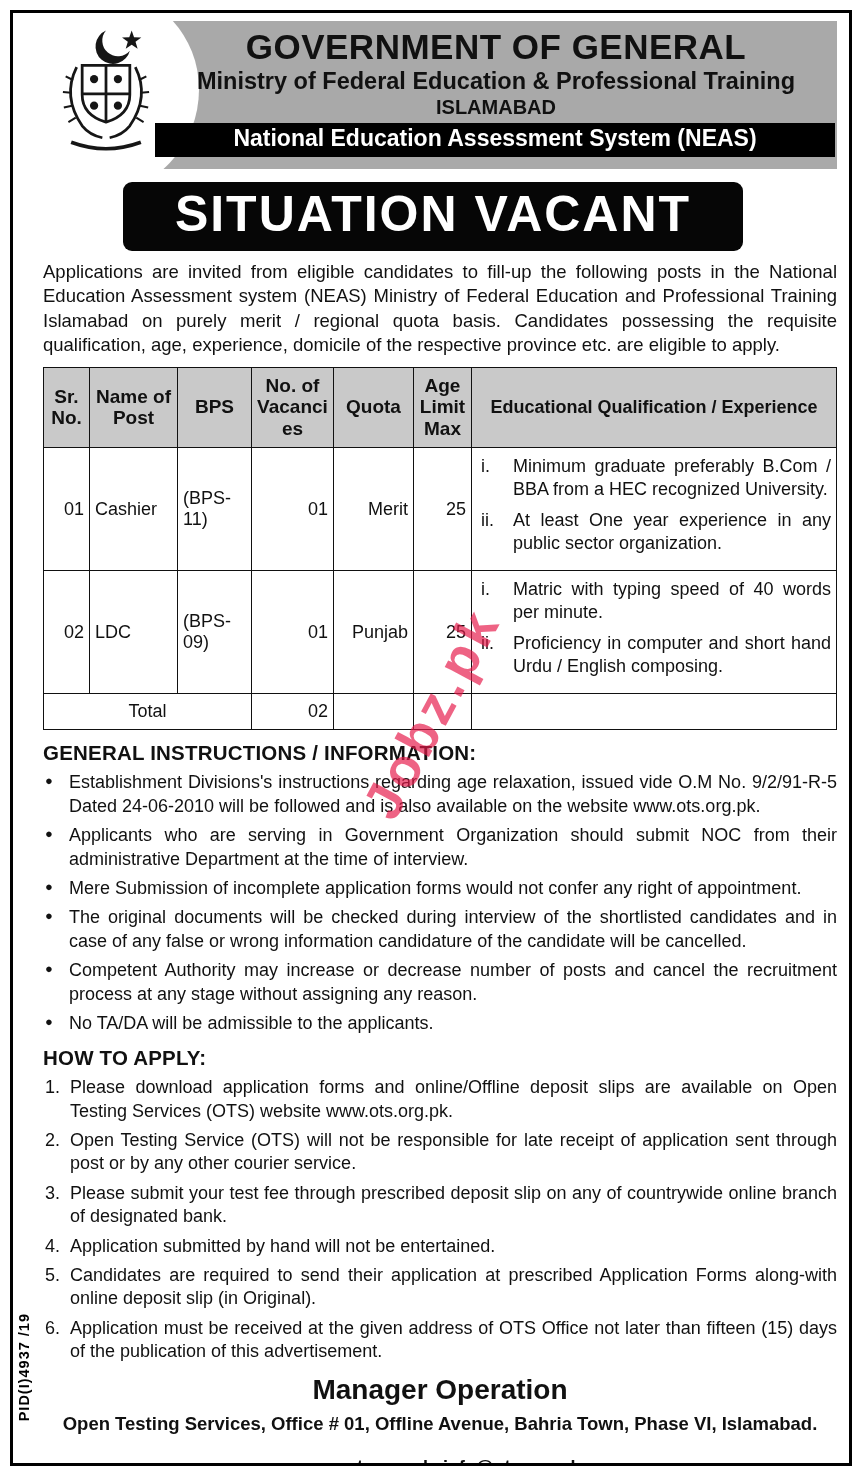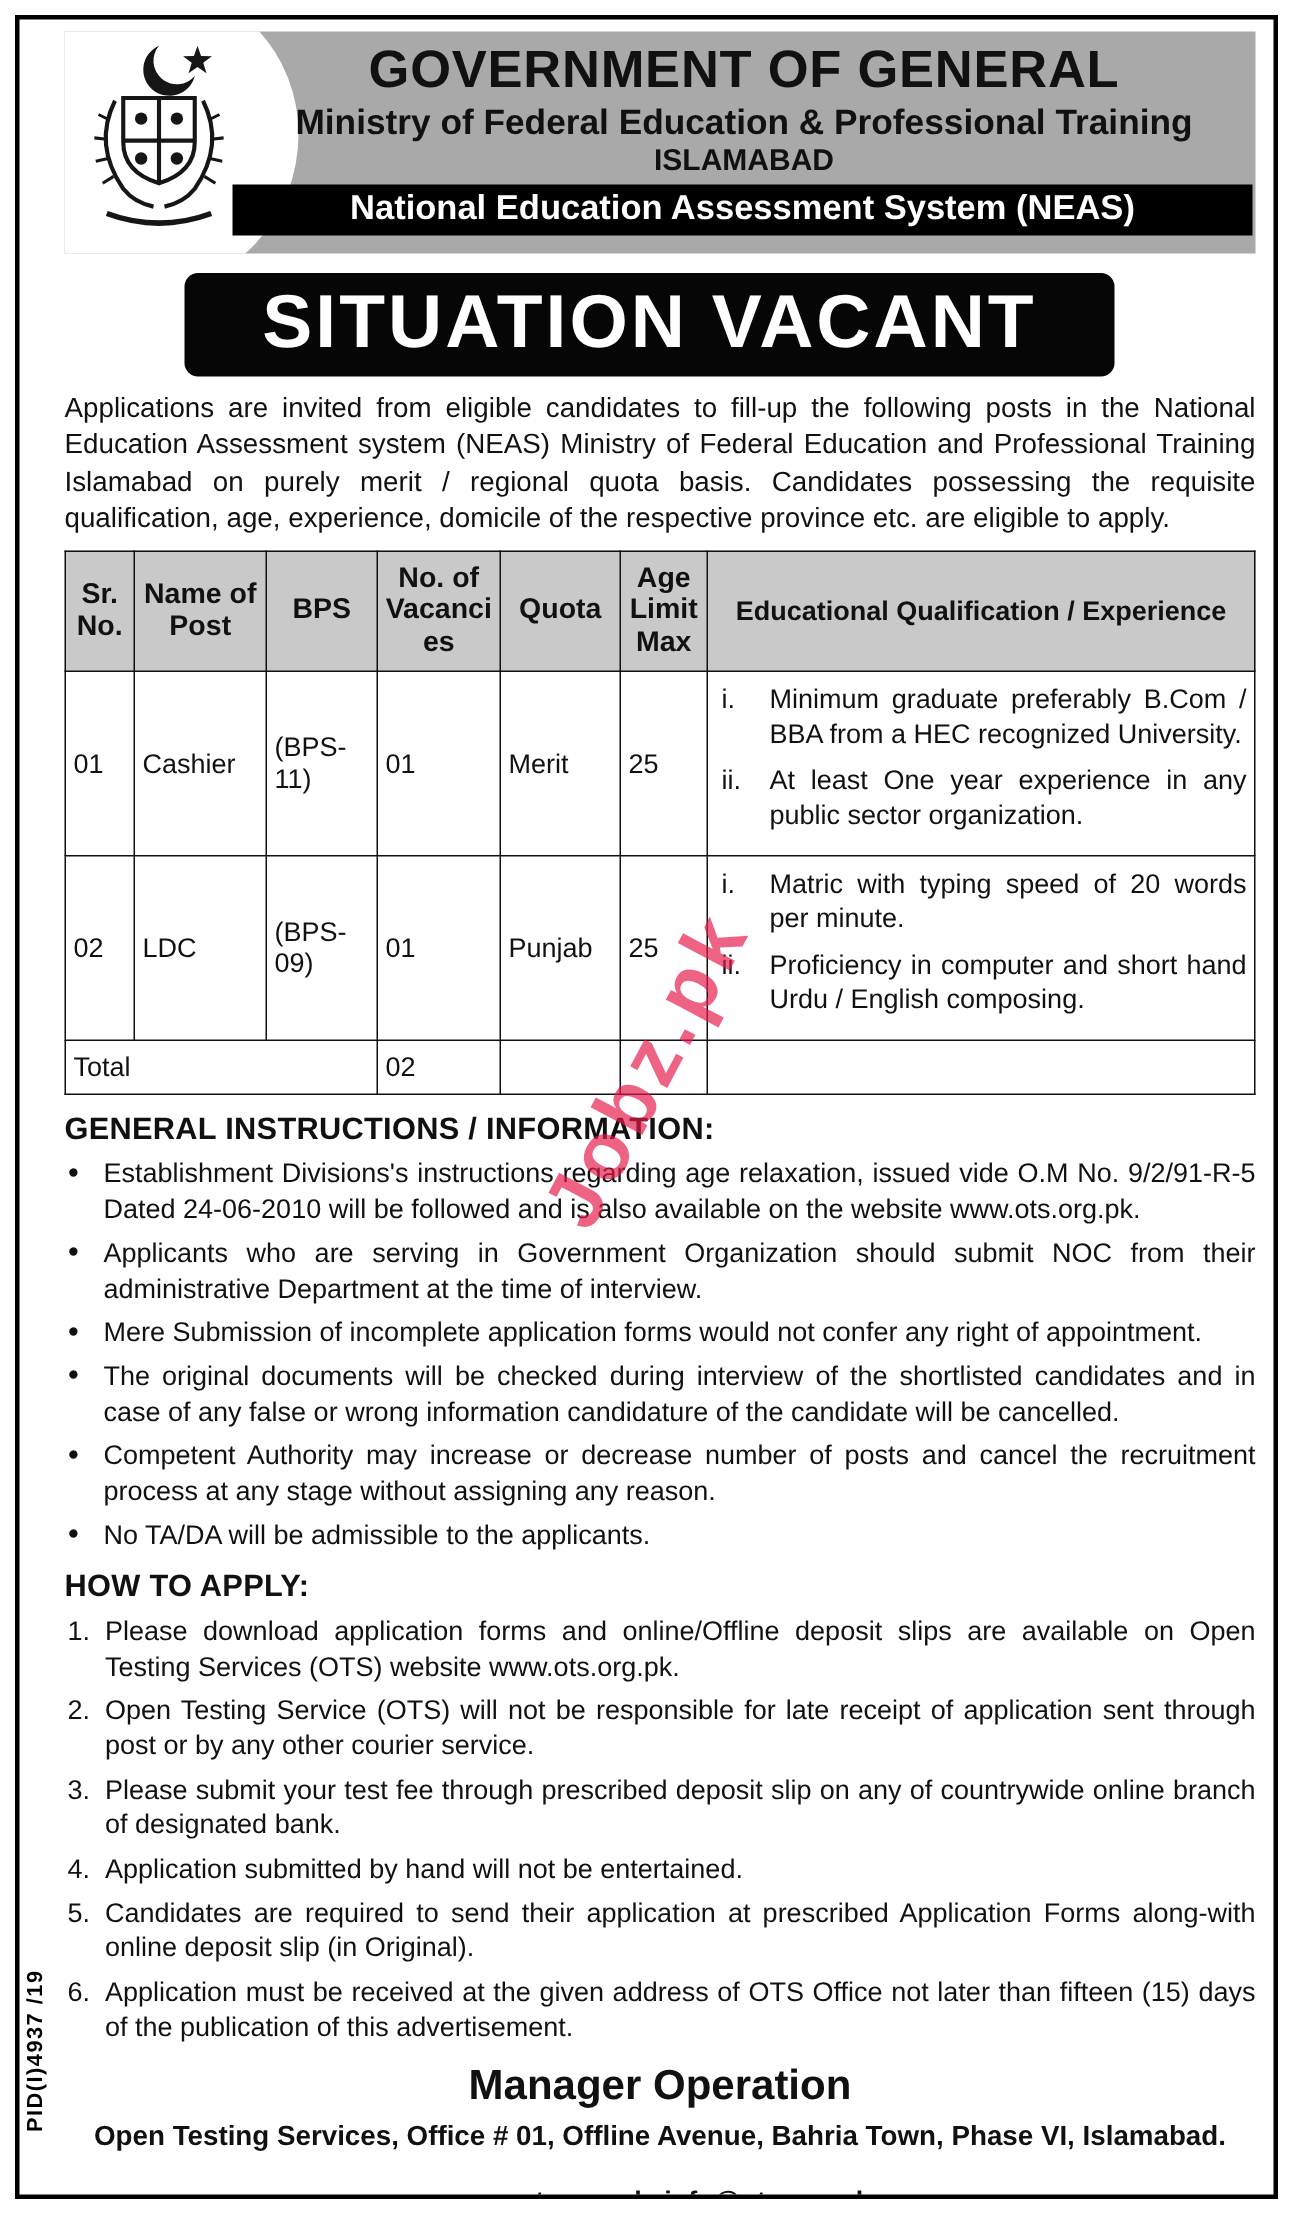--- a/index.html
+++ b/index.html
@@ -33,29 +33,29 @@
   
   .intro { font-size:18.5px; line-height:1.32; text-align:justify; margin:4px 0 9px; }
 
   
   table.vacancy { width:100%; border-collapse:collapse; table-layout:fixed; margin-top:2px;border-radius:21px; }
   table.vacancy th, table.vacancy td { border:1.5px solid #111; }
   table.vacancy th { background:#c9c9c9; font-size:19px; font-weight:bold; padding:7px 3px;
                      line-height:1.15; overflow-wrap:break-word; vertical-align:middle; text-align:center; }
   table.vacancy th.qual-h { font-size:18px; }
   table.vacancy td { font-size:18px; padding:7px 5px; vertical-align:middle; background:#fff; }
-  td.c { text-align:left; }
+  td.c { text-align:right; }
   td.l { text-align:left; padding-left:8px; }
   td.qual { vertical-align:top; padding:9px 6px 6px 6px; }
   ol.roman { list-style:none; counter-reset:rom; }
   ol.roman li { counter-increment:rom; position:relative; padding-left:36px; margin-bottom:8px;
                 line-height:1.28; text-align:justify; font-size:18px; }
   ol.roman li::before { content:counter(rom,lower-roman) "."; position:absolute; left:4px; }
   .total-row td { font-size:19px; padding:8px 6px; }
-  .total-label { text-align:left; padding-left:10px; }
+  .total-label { text-align:center; padding-left:10px; }
 
   
   h2.section { font-size:20.5px; font-weight:bold; margin:11px 0 6px; letter-spacing:.2px; }
   ul.bullets { list-style:none; }
   ul.bullets li { position:relative; padding-left:26px; margin-bottom:6px; font-size:18px;
                   line-height:1.3; text-align:justify; }
   ul.bullets li::before { content:"●"; position:absolute; left:2px; top:2px; font-size:13px; }
   ol.numbered { list-style:none; counter-reset:num; }
   ol.numbered li { counter-increment:num; position:relative; padding-left:27px; margin-bottom:6px;
                    font-size:18px; line-height:1.3; text-align:justify; }
@@ -162,21 +162,21 @@
         </tr>
         <tr>
           <td class="c">02</td>
           <td class="l">LDC</td>
           <td class="l">(BPS-09)</td>
           <td class="c">01</td>
           <td class="c">Punjab</td>
           <td class="c">25</td>
           <td class="qual">
             <ol class="roman">
-                <li>Matric with typing speed of 20 words per minute.</li>
+                <li>Matric with typing speed of 40 words per minute.</li>
                 <li>Proficiency in computer and short hand Urdu / English composing.</li>
               </ol>
           </td>
         </tr>
         <tr class="total-row">
           <td class="total-label" colspan="3">Total</td>
           <td class="c">02</td>
           <td></td>
           <td></td>
           <td></td>

